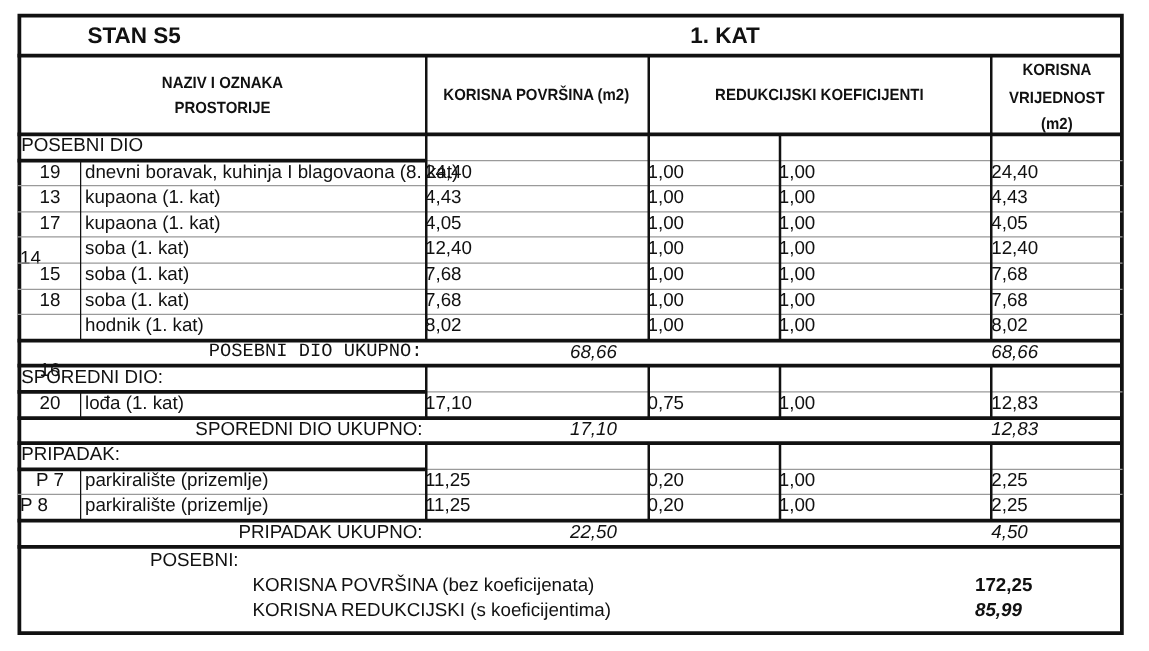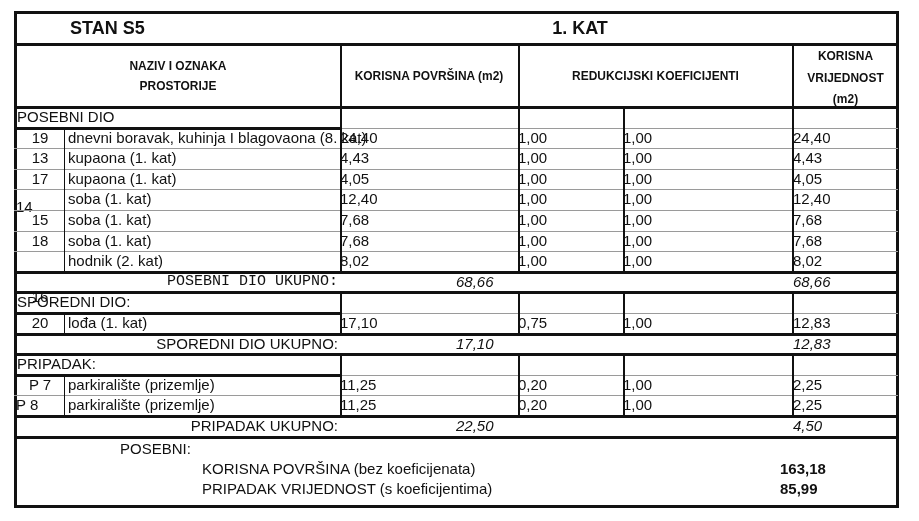--- a/index.html
+++ b/index.html
@@ -76,21 +76,21 @@
     <div class="txt num" style="left: 793px; top: 210px; width: 101px; text-align: left;">7,68</div>
     <div class="hline" style="left: 14px; top: 230.6px; width: 884px;"></div>
     <div class="txt " style="left: 16px; top: 230.6px; width: 48px; text-align: center;">18</div>
     <div class="txt " style="left: 68px; top: 230.6px; width: 400px; text-align: left;">soba (1. kat)</div>
     <div class="txt num" style="left: 340px; top: 230.6px; width: 173px; text-align: left;">7,68</div>
     <div class="txt num" style="left: 518px; top: 230.6px; width: 99px; text-align: left;">1,00</div>
     <div class="txt num" style="left: 623px; top: 230.6px; width: 165px; text-align: left;">1,00</div>
     <div class="txt num" style="left: 793px; top: 230.6px; width: 101px; text-align: left;">7,68</div>
     <div class="hline" style="left: 14px; top: 251.2px; width: 884px;"></div>
     <div class="txt " style="left: 16px; top: 251.2px; width: 48px; text-align: center; margin-top: 36px;">16</div>
-    <div class="txt " style="left: 68px; top: 251.2px; width: 400px; text-align: left;">hodnik (2. kat)</div>
+    <div class="txt " style="left: 68px; top: 251.2px; width: 400px; text-align: left;">hodnik (1. kat)</div>
     <div class="txt num" style="left: 340px; top: 251.2px; width: 173px; text-align: left;">8,02</div>
     <div class="txt num" style="left: 518px; top: 251.2px; width: 99px; text-align: left;">1,00</div>
     <div class="txt num" style="left: 623px; top: 251.2px; width: 165px; text-align: left;">1,00</div>
     <div class="txt num" style="left: 793px; top: 251.2px; width: 101px; text-align: left;">8,02</div>
     <div class="hthick" style="left: 14px; top: 270.8px; width: 884px;"></div>
     <div class="vthin" style="left: 64px; top: 127.6px; height: 144.2px;"></div>
     <div class="vline" style="left: 340px; top: 107px; height: 164.8px;"></div>
     <div class="vline" style="left: 518px; top: 107px; height: 164.8px;"></div>
     <div class="vline" style="left: 623px; top: 107px; height: 164.8px;"></div>
     <div class="vline" style="left: 792px; top: 107px; height: 164.8px;"></div>
@@ -138,16 +138,16 @@
     <div class="vline" style="left: 340px; top: 354.2px; height: 61.8px;"></div>
     <div class="vline" style="left: 518px; top: 354.2px; height: 61.8px;"></div>
     <div class="vline" style="left: 623px; top: 354.2px; height: 61.8px;"></div>
     <div class="vline" style="left: 792px; top: 354.2px; height: 61.8px;"></div>
     <div class="txt " style="left: 16px; top: 416px; width: 322px; text-align: right;">PRIPADAK UKUPNO:</div>
     <div class="txt it" style="left: 300px; top: 416px; width: 220px; text-align: left; padding-right: 0px; padding-left: 156px;">22,50</div>
     <div class="txt it num" style="left: 793px; top: 416px; width: 99px; text-align: left;">4,50</div>
     <div class="hthick" style="left: 14px; top: 435.6px; width: 884px;"></div>
     <div class="txt " style="left: 120px; top: 438.6px; width: 200px; text-align: left;">POSEBNI:</div>
     <div class="txt " style="left: 202px; top: 458.6px; width: 400px; text-align: left;">KORISNA POVRŠINA (bez koeficijenata)</div>
-    <div class="txt bold num" style="left: 780px; top: 458.6px; width: 114px; text-align: left;">163,18</div>
-    <div class="txt " style="left: 202px; top: 478.6px; width: 400px; text-align: left;">PRIPADAK VRIJEDNOST (s koeficijentima)</div>
-    <div class="txt bold num" style="left: 780px; top: 478.6px; width: 114px; text-align: left;">85,99</div>
+    <div class="txt bold num" style="left: 780px; top: 458.6px; width: 114px; text-align: left;">172,25</div>
+    <div class="txt " style="left: 202px; top: 478.6px; width: 400px; text-align: left;">KORISNA REDUKCIJSKI (s koeficijentima)</div>
+    <div class="txt bold num" style="left: 780px; top: 478.6px; width: 114px; text-align: left; font-style: italic;">85,99</div>
   </div>
 
 </body></html>

